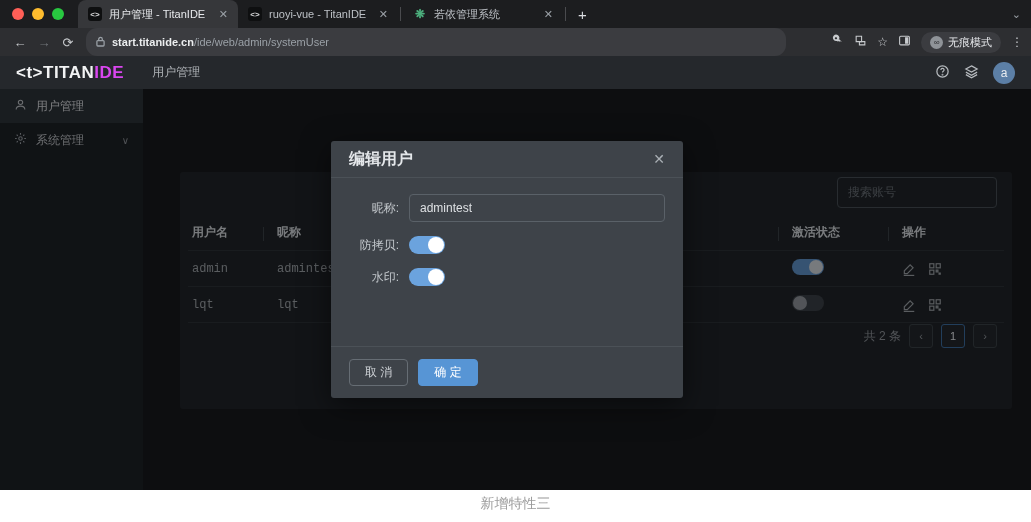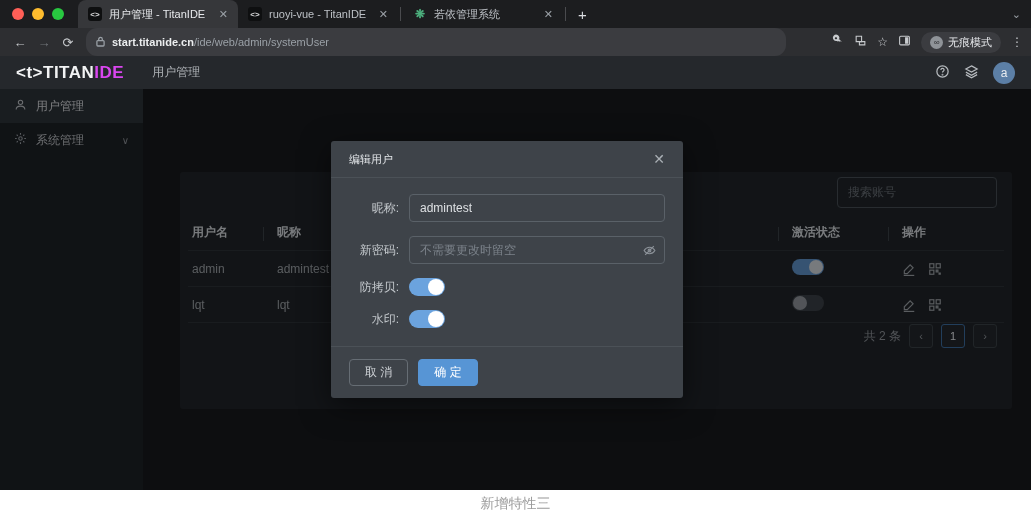--- a/index.html
+++ b/index.html
@@ -54,42 +54,42 @@
   .card { position:absolute; left:37px; top:83px; width:832px; height:237px; background:#202429; border-radius:3px; }
   .search { position:absolute; right:15px; top:5px; width:160px; height:31px; background:transparent; border:1px solid #464c53; border-radius:4px; color:#84cc16; font-size:12px; padding:0 10px; font-family:Liberation Mono, monospace; }
   .search::placeholder { color:#666c73; }
 
   .tbl { position:absolute; left:8px; right:8px; top:42px; }
   .tbl-head, .tbl-row { display:grid; grid-template-columns:85px 515px 110px auto; align-items:center; height:36px; }
   .tbl-head { color:#cfd3d7; font-size:12px; font-weight:bold; }
   .tbl-head .th { position:relative; padding-left:4px; }
   .tbl-head .th + .th::before { content:""; position:absolute; left:-10px; top:3px; width:1px; height:14px; background:#3a4046; }
   .tbl-row { color:#9ba0a5; font-size:12px; border-top:1px solid #2c3136; }
-  .tbl-row .td { padding-left:4px; }
+  .tbl-row .td { padding-left:4px;font-family:Liberation Mono, monospace; }
   .tbl-bottom { border-top:1px solid #2c3136; height:1px; }
 
   .toggle { width:32px; height:16px; border-radius:8px; position:relative; cursor:pointer; display:inline-block; }
   .toggle .knob { position:absolute; top:1px; width:14px; height:14px; border-radius:50%; background:#fff; }
   .toggle.on { background:#5d8fc4; } .toggle.on .knob { right:1px; background:#cdd2d7; }
   .toggle.off { background:#3a3f45; } .toggle.off .knob { left:1px; background:#8d9298; }
 
   .ops { display:flex; gap:12px; align-items:center; }
   .op-ic { color:#9ba0a5; cursor:pointer; display:inline-flex; }
   .op-ic svg { width:14px; height:14px; }
 
   .pager { position:absolute; right:15px; top:152px; display:flex; align-items:center; gap:8px; color:#8d9298; font-size:12px; }
   .pbtn { width:24px; height:24px; border:1px solid #3a4046; border-radius:3px; background:#23272c; color:#8d9298; display:flex; align-items:center; justify-content:center; font-size:11px; cursor:pointer; }
   .pbtn.cur { border-color:#3c6b9e; color:#e3e6e9; }
 
   .overlay { position:absolute; left:0; top:33px; width:1031px; height:401px; background:rgba(0,0,0,0.42); }
 
   
   .modal { position:absolute; left:331px; top:85px; width:352px; height:257px; background:#3e4349; border-radius:3px; box-shadow:0 8px 30px rgba(0,0,0,.5); }
   .modal-head { height:37px; display:flex; align-items:center; justify-content:space-between; padding:0 18px; border-bottom:1px solid #4b5157; }
-  .modal-title { color:#e4e7ea; font-size:11px; font-weight:normal; }
+  .modal-title { color:#e4e7ea; font-size:16px; font-weight:bold; }
   .modal-close { color:#aab0b5; font-size:14px; cursor:pointer; }
   .modal-body { padding:16px 18px 0 0; }
   .frow { display:flex; align-items:center; margin-bottom:14px; }
   .flabel { width:78px; text-align:right; color:#c3c8cc; font-size:12px; padding-right:10px; flex:0 0 auto; }
   .finput { flex:1; height:28px; background:transparent; border:1px solid #5a6168; border-radius:4px; color:#dde0e3; font-size:12px; padding:0 10px; font-family:"Liberation Sans",sans-serif; }
   .finput::placeholder { color:#7b828a; }
   .pw-wrap { flex:1; position:relative; }
   .pw-wrap .finput { width:100%; }
   .eye { position:absolute; right:9px; top:7px; color:#8b9198; }
   .eye svg { width:13px; height:13px; }
@@ -289,33 +289,20 @@
       <div class="modal-head">
         <span class="modal-title">编辑用户</span>
         <span class="modal-close">✕</span>
       </div>
       <div class="modal-body">
         <div class="frow">
           <span class="flabel">昵称:</span>
           <input class="finput" type="text" value="admintest" style="">
         </div>
         <div class="frow">
-          <span class="flabel">新密码:</span>
-          <span class="pw-wrap">
-            <input class="finput" type="text" placeholder="不需要更改时留空" style="">
-            <span class="eye">
-              <svg viewBox="0 0 24 24" fill="none" stroke="#8b9198" stroke-width="2">
-                  <path d="M2 12s3.5-6 10-6 10 6 10 6-3.5 6-10 6S2 12 2 12z"></path>
-                  <circle cx="12" cy="12" r="2.5"></circle>
-                  <path d="M4 20L20 4"></path>
-                </svg>
-            </span>
-          </span>
-        </div>
-        <div class="frow">
           <span class="flabel">防拷贝:</span>
           <span class="mtoggle">
               <span class="knob"></span>
             </span>
         </div>
         <div class="frow">
           <span class="flabel">水印:</span>
           <span class="mtoggle">
               <span class="knob"></span>
             </span>

